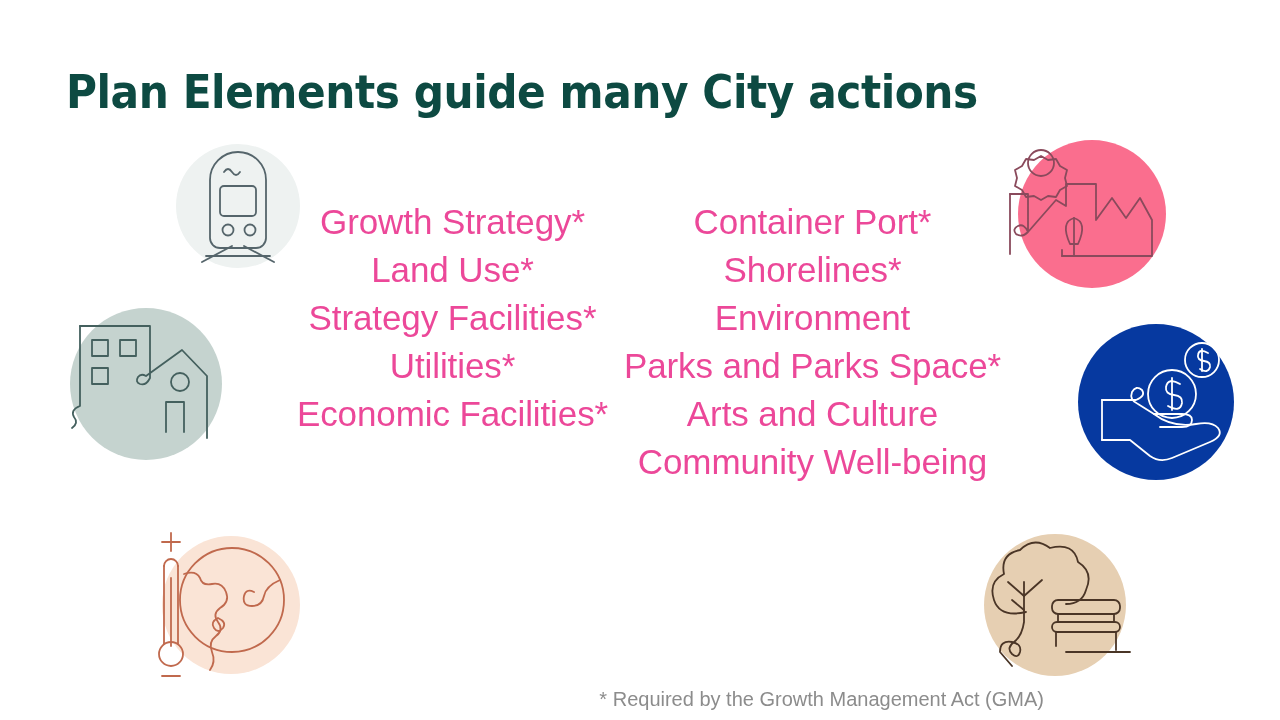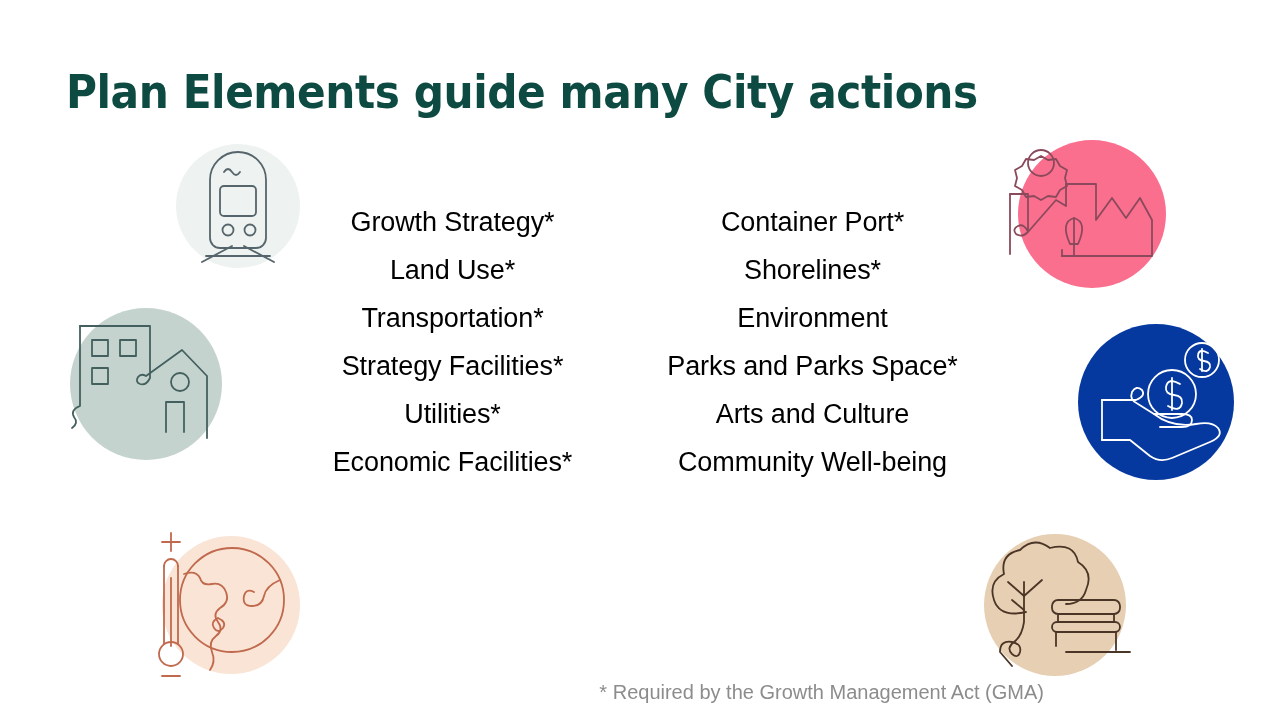--- a/index.html
+++ b/index.html
@@ -51,33 +51,33 @@
   .col {
     width: 360px;
     display: flex;
     flex-direction: column;
     align-items: center;
   }
   .col-left  { width: 345px; }
   .col-right { width: 375px; }
   .element-item {
     font-family: "Liberation Sans", sans-serif;
-    font-size: 27px;
+    font-size: 35px;
     line-height: 48px;
-    color: #000000;
+    color: #ec4899;
     text-align: right;
     white-space: nowrap;
     letter-spacing: -0.1px;
   }
 
   
   .footnote {
     position: absolute;
     right: 30px;
-    bottom: 16px;
+    bottom: 9px;
     font-family: "Liberation Sans", sans-serif;
     font-size: 20px;
     color: #8c8c8c;
     white-space: nowrap;
   }
 
   
   .icon-badge {
     position: absolute;
     width: 160px;
@@ -225,21 +225,20 @@
         <path d="M88 106 L88 120"></path>
         <path d="M98 126 L162 126"></path>
       </g>
     </svg>
   </div>
 
   <div class="columns">
     <div class="col col-left">
       <div class="element-item">Growth Strategy*</div>
       <div class="element-item">Land Use*</div>
-      <div class="element-item">Transportation*</div>
       <div class="element-item">Strategy Facilities*</div>
       <div class="element-item">Utilities*</div>
       <div class="element-item">Economic Facilities*</div>
     </div>
     <div class="col col-right">
       <div class="element-item">Container Port*</div>
       <div class="element-item">Shorelines*</div>
       <div class="element-item">Environment</div>
       <div class="element-item">Parks and Parks Space*</div>
       <div class="element-item">Arts and Culture</div>

